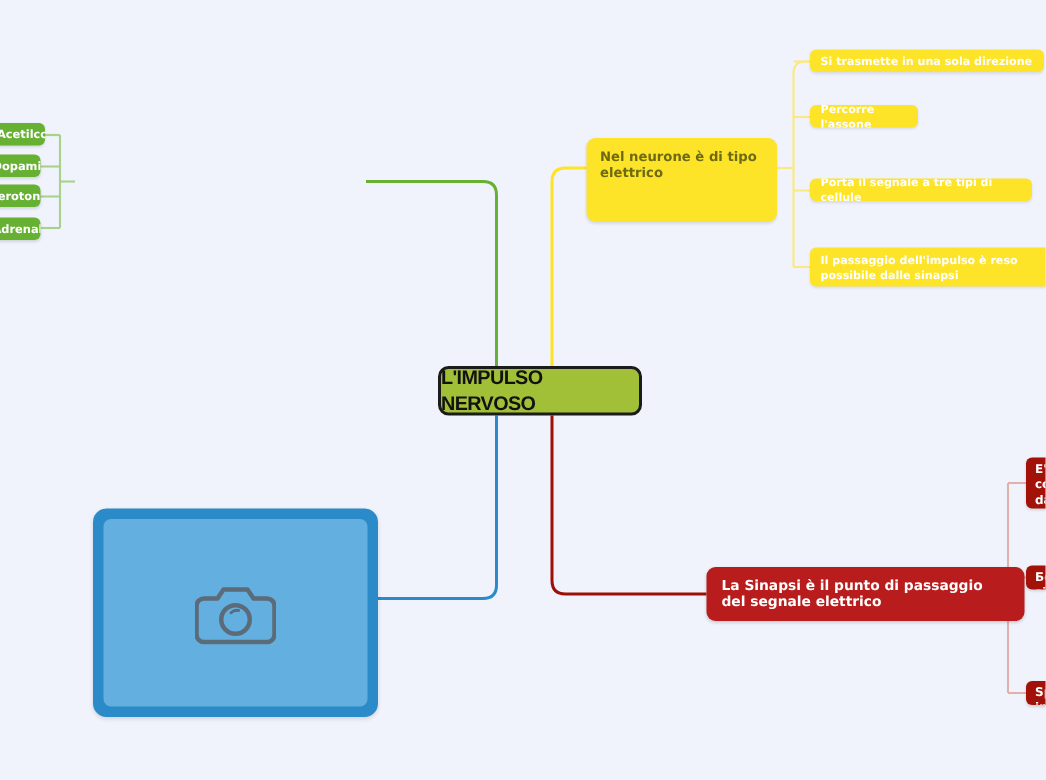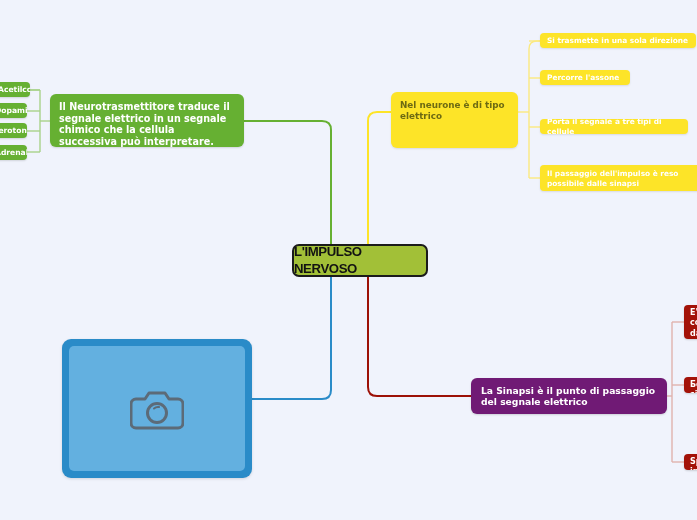--- a/index.html
+++ b/index.html
@@ -109,35 +109,35 @@
     color: #ffffff;
     font-size: 7.4px;
     display: flex;
     align-items: center;
     padding: 0 7px;
     box-shadow: 0 1px 2px rgba(0,0,0,0.10);
     z-index: 5;
     overflow: hidden;
   }
   .yl0 { left: 540px; top: 33px;  width: 156px; height: 15px; }
-  .yl1 { left: 540px; top: 70px;  width: 90px;  height: 15px; }
+  .yl1 { left: 540px; top: 70px;  width: 72px;  height: 15px; }
   .yl2 { left: 540px; top: 119px; width: 148px; height: 15px; }
   .yl3 {
     left: 540px; top: 165px; width: 170px; height: 26px;
     align-items: flex-start; padding-top: 4px; line-height: 1.3;
     white-space: pre-wrap;
   }
 
   
   .red-main {
     left: 471px;
     top: 378px;
-    width: 196px;
+    width: 212px;
     height: 36px;
-    background: #701a75;
+    background: #b91c1c;
     border-radius: 6px;
     color: #ffffff;
     font-size: 9.2px;
     padding: 7px 10px 0 10px;
     box-shadow: 0 1px 2px rgba(0,0,0,0.15);
     z-index: 5;
   }
   .red-leaf {
     background: #a31208;
     border-radius: 4px;
@@ -212,21 +212,20 @@
     <path d="M672 322 L672 462" stroke="#e0b2ae" stroke-width="1.4" fill="none"></path>
     <path d="M672 322 L684 322" stroke="#e0b2ae" stroke-width="1.4" fill="none"></path>
     <path d="M672 385 L684 385" stroke="#e0b2ae" stroke-width="1.4" fill="none"></path>
     <path d="M672 462 L684 462" stroke="#e0b2ae" stroke-width="1.4" fill="none"></path>
 
     <path d="M331 277 L331 390 Q331 399 322 399 L252 399" stroke="#2a8bc8" stroke-width="2" fill="none"></path>
   </svg>
 
   <div class="node root">L'IMPULSO NERVOSO</div>
 
-  <div class="node green-main">Il Neurotrasmettitore traduce il segnale elettrico in un segnale chimico che la cellula successiva può interpretare.</div>
 
   <div class="node green-leaf gl0">Acetilcolina</div>
   <div class="node green-leaf gl1">Dopamina</div>
   <div class="node green-leaf gl2">Serotonina</div>
   <div class="node green-leaf gl3">Adrenalina</div>
 
   <div class="node yellow-main">Nel neurone è di tipo elettrico</div>
 
   <div class="node yellow-leaf yl0">Si trasmette in una sola direzione</div>
   <div class="node yellow-leaf yl1">Percorre l'assone</div>

